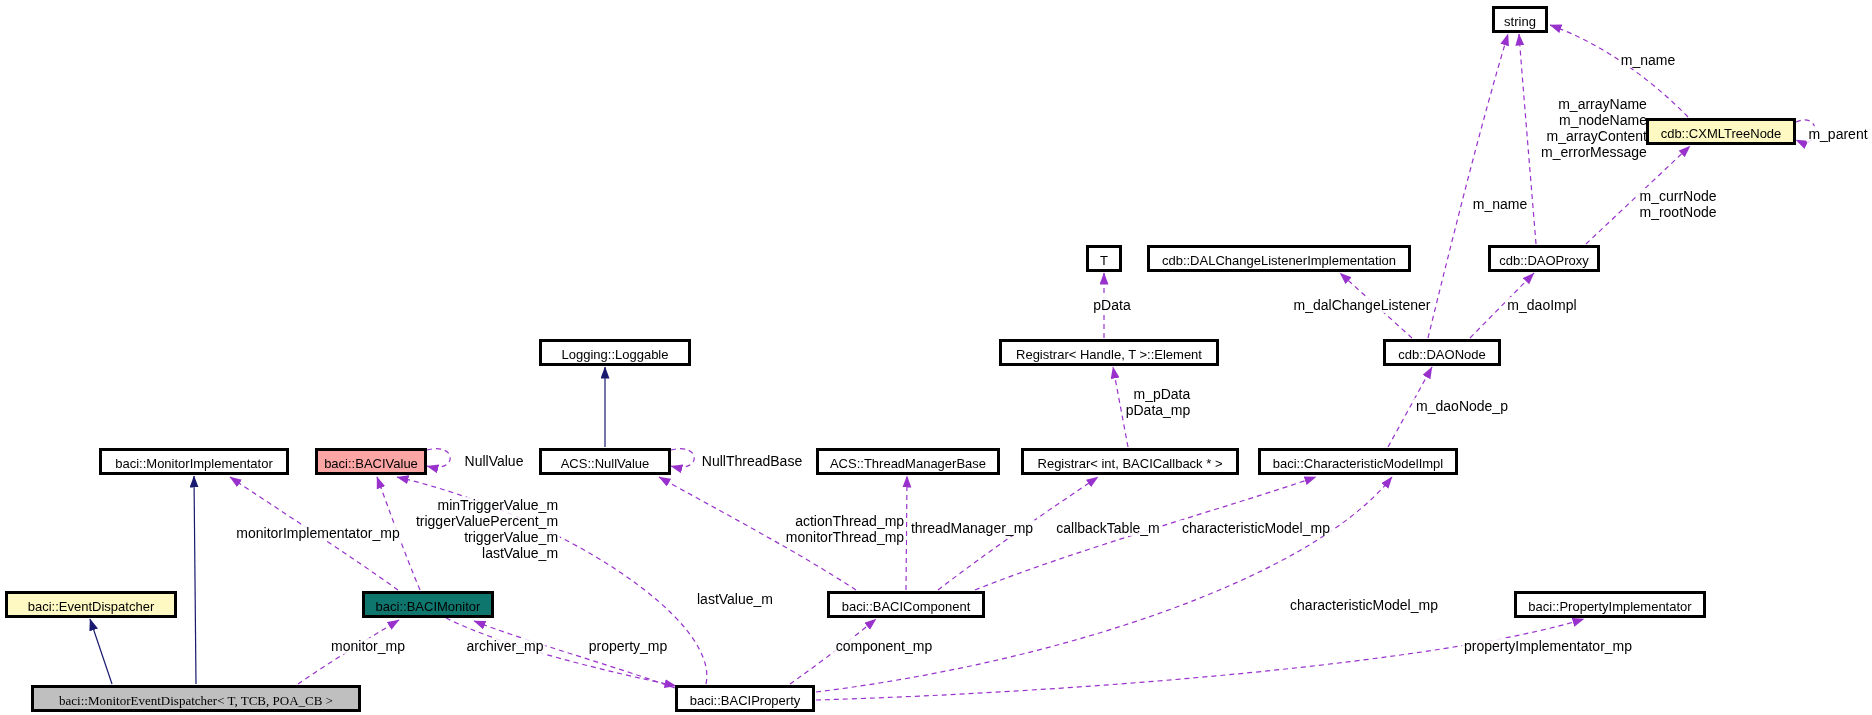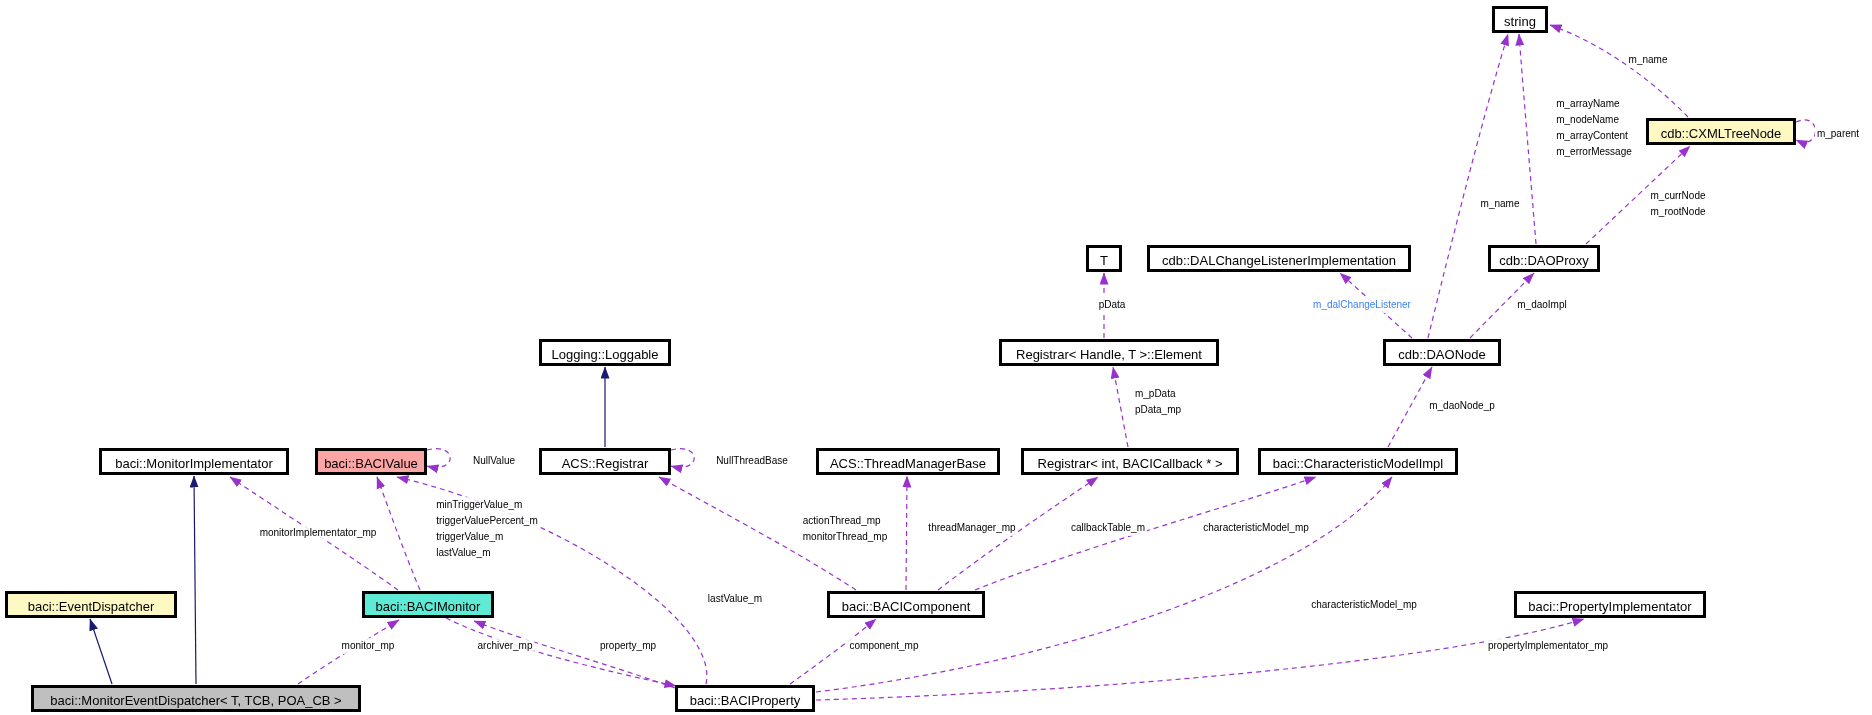--- a/index.html
+++ b/index.html
@@ -23,28 +23,28 @@
     border: 3px solid #404040;
     background: #ffffff;
     color: #000000;
     font-size: 13px;
     line-height: 25px;
     text-align: center;
     white-space: nowrap;
     cursor: pointer;
     z-index: 3;
   }
-  .node.highlight { background: #bfbfbf; }
+  .node.highlight { background: #bfbfbf; font-family: Liberation Serif, serif; }
   .edge-label {
     position: absolute;
     transform: translateX(-50%);
-    font-size: 10px;
+    font-size: 14px;
     line-height: 16px;
     color: #000000;
-    text-align: left;
+    text-align: right;
     white-space: nowrap;
     background: rgba(255,255,255,0.85);
     padding: 0 2px;
     z-index: 2;
   }
 </style>
 </head>
 <body>
 
 <div class="canvas" style="background: rgb(255, 255, 255);">
@@ -102,21 +102,21 @@
     <div class="edge-label" style="left: 1838px; top: 126px; color: rgb(0, 0, 0);">
       <div>m_parent</div>
     </div>
     <div class="edge-label" style="left: 1678px; top: 188px; color: rgb(0, 0, 0);">
       <div>m_currNode</div>
       <div>m_rootNode</div>
     </div>
     <div class="edge-label" style="left: 1112px; top: 297px; color: rgb(0, 0, 0);">
       <div>pData</div>
     </div>
-    <div class="edge-label" style="left: 1362px; top: 297px; color: #3b82f6;">
+    <div class="edge-label" style="left: 1362px; top: 297px; color: #000000;">
       <div>m_dalChangeListener</div>
     </div>
     <div class="edge-label" style="left: 1542px; top: 297px; color: rgb(0, 0, 0);">
       <div>m_daoImpl</div>
     </div>
     <div class="edge-label" style="left: 1158px; top: 386px; color: rgb(0, 0, 0);">
       <div>m_pData</div>
       <div>pData_mp</div>
     </div>
     <div class="edge-label" style="left: 1462px; top: 398px; color: rgb(0, 0, 0);">
@@ -169,28 +169,28 @@
       <div>characteristicModel_mp</div>
     </div>
     <div class="edge-label" style="left: 1548px; top: 638px; color: rgb(0, 0, 0);">
       <div>propertyImplementator_mp</div>
     </div>
     <div class="node" style="left: 1492px; top: 5.5px; width: 56px; height: 27px; border-color: rgb(0, 0, 0); color: rgb(0, 0, 0); background: rgb(255, 255, 255);">string</div>
     <div class="node" style="left: 1646px; top: 117.5px; width: 150px; height: 27px; border-color: rgb(0, 0, 0); color: rgb(0, 0, 0); background: #fef9c3;">cdb::CXMLTreeNode</div>
     <div class="node" style="left: 1086px; top: 244.5px; width: 36px; height: 27px; border-color: rgb(0, 0, 0); color: rgb(0, 0, 0); background: rgb(255, 255, 255);">T</div>
     <div class="node" style="left: 1147px; top: 244.5px; width: 264px; height: 27px; border-color: rgb(0, 0, 0); color: rgb(0, 0, 0); background: rgb(255, 255, 255);">cdb::DALChangeListenerImplementation</div>
     <div class="node" style="left: 1488px; top: 244.5px; width: 112px; height: 27px; border-color: rgb(0, 0, 0); color: rgb(0, 0, 0); background: rgb(255, 255, 255);">cdb::DAOProxy</div>
-    <div class="node" style="left: 539px; top: 338.5px; width: 132px; height: 27px; border-color: rgb(0, 0, 0); color: rgb(0, 0, 0); background: rgb(255, 255, 255);">Logging::Loggable</div>
+    <div class="node" style="left: 539px; top: 338.5px; width: 152px; height: 27px; border-color: rgb(0, 0, 0); color: rgb(0, 0, 0); background: rgb(255, 255, 255);">Logging::Loggable</div>
     <div class="node" style="left: 999px; top: 338.5px; width: 220px; height: 27px; border-color: rgb(0, 0, 0); color: rgb(0, 0, 0); background: rgb(255, 255, 255);">Registrar&lt; Handle, T &gt;::Element</div>
     <div class="node" style="left: 1383px; top: 338.5px; width: 118px; height: 27px; border-color: rgb(0, 0, 0); color: rgb(0, 0, 0); background: rgb(255, 255, 255);">cdb::DAONode</div>
     <div class="node" style="left: 99px; top: 447.5px; width: 190px; height: 27px; border-color: rgb(0, 0, 0); color: rgb(0, 0, 0); background: rgb(255, 255, 255);">baci::MonitorImplementator</div>
     <div class="node" style="left: 315px; top: 447.5px; width: 112px; height: 27px; border-color: rgb(0, 0, 0); color: rgb(0, 0, 0); background: #fca5a5;">baci::BACIValue</div>
-    <div class="node" style="left: 539px; top: 447.5px; width: 132px; height: 27px; border-color: rgb(0, 0, 0); color: rgb(0, 0, 0); background: rgb(255, 255, 255);">ACS::Registrar</div>
+    <div class="node" style="left: 539px; top: 447.5px; width: 132px; height: 27px; border-color: rgb(0, 0, 0); color: rgb(0, 0, 0); background: rgb(255, 255, 255);">ACS::NullValue</div>
     <div class="node" style="left: 816px; top: 447.5px; width: 184px; height: 27px; border-color: rgb(0, 0, 0); color: rgb(0, 0, 0); background: rgb(255, 255, 255);">ACS::ThreadManagerBase</div>
     <div class="node" style="left: 1258px; top: 447.5px; width: 200px; height: 27px; border-color: rgb(0, 0, 0); color: rgb(0, 0, 0); background: rgb(255, 255, 255);">baci::CharacteristicModelImpl</div>
     <div class="node" style="left: 1021px; top: 447.5px; width: 218px; height: 27px; border-color: rgb(0, 0, 0); color: rgb(0, 0, 0); background: rgb(255, 255, 255);">Registrar&lt; int, BACICallback * &gt;</div>
     <div class="node" style="left: 5px; top: 590.5px; width: 172px; height: 27px; border-color: rgb(0, 0, 0); color: rgb(0, 0, 0); background: #fef9c3;">baci::EventDispatcher</div>
-    <div class="node" style="left: 362px; top: 590.5px; width: 132px; height: 27px; border-color: rgb(0, 0, 0); color: rgb(0, 0, 0); background: #5eead4;">baci::BACIMonitor</div>
+    <div class="node" style="left: 362px; top: 590.5px; width: 132px; height: 27px; border-color: rgb(0, 0, 0); color: rgb(0, 0, 0); background: #0f766e;">baci::BACIMonitor</div>
     <div class="node" style="left: 827px; top: 590.5px; width: 158px; height: 27px; border-color: rgb(0, 0, 0); color: rgb(0, 0, 0); background: rgb(255, 255, 255);">baci::BACIComponent</div>
     <div class="node" style="left: 1514px; top: 590.5px; width: 192px; height: 27px; border-color: rgb(0, 0, 0); color: rgb(0, 0, 0); background: rgb(255, 255, 255);">baci::PropertyImplementator</div>
     <div class="node highlight" style="left: 31px; top: 684.5px; width: 330px; height: 27px; border-color: rgb(0, 0, 0); color: rgb(0, 0, 0); background: rgb(191, 191, 191);">baci::MonitorEventDispatcher&lt; T, TCB, POA_CB &gt;</div>
     <div class="node" style="left: 675px; top: 684.5px; width: 140px; height: 27px; border-color: rgb(0, 0, 0); color: rgb(0, 0, 0); background: rgb(255, 255, 255);">baci::BACIProperty</div>
   </div>
 
 </body></html>

